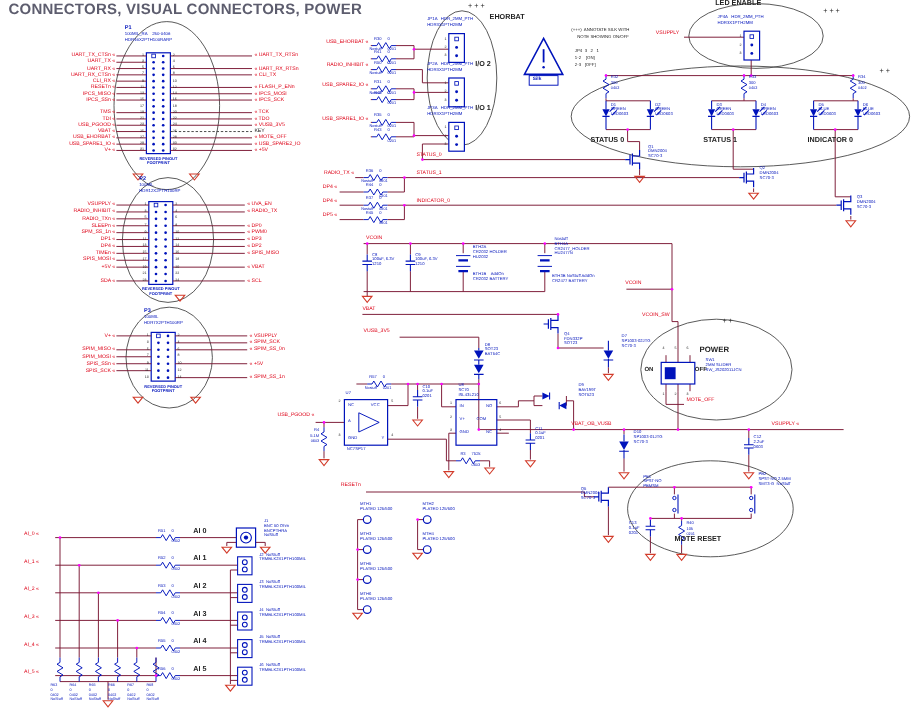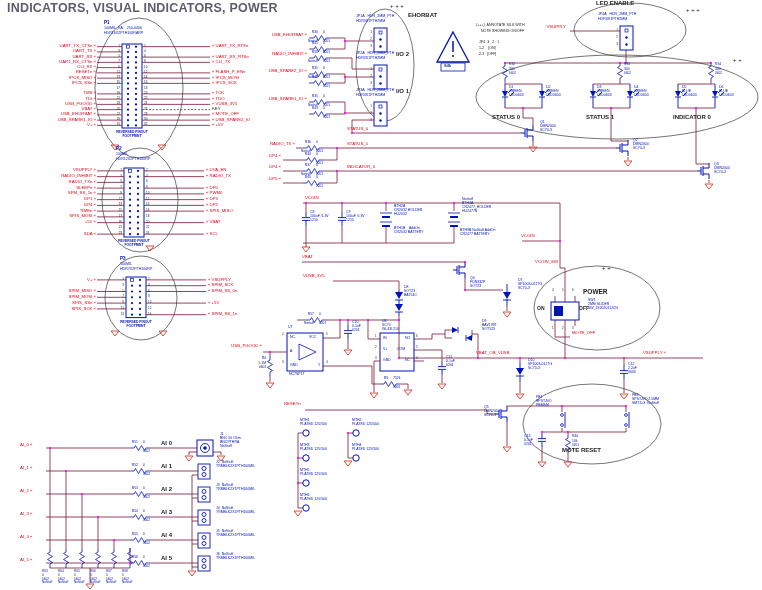--- a/index.html
+++ b/index.html
@@ -14,21 +14,21 @@
   .b{font-weight:bold}
   .ar{transform:translateX(-100%)}
   .ac{transform:translateX(-50%)}
   #title{position:absolute;left:7px;top:1px;font-size:12.5px;font-weight:bold;
          color:#5d5d6e;letter-spacing:.2px}
 </style>
 </head>
 <body>
 
 <div id="canvas">
-  <div id="title">INDICATORS, VISUAL INDICATORS, POWER</div>
+  <div id="title">CONNECTORS, VISUAL CONNECTORS, POWER</div>
 
   <svg id="sv" width="762" height="590">
 
     <ellipse cx="385" cy="65" rx="29" ry="56" fill="none" stroke="#3a3a3a" stroke-width="0.7"></ellipse>
     <ellipse cx="630" cy="30" rx="56" ry="27" fill="none" stroke="#3a3a3a" stroke-width="0.7"></ellipse>
     <ellipse cx="617" cy="97" rx="141" ry="42" fill="none" stroke="#3a3a3a" stroke-width="0.7"></ellipse>
     <ellipse cx="597" cy="308" rx="63" ry="42" fill="none" stroke="#3a3a3a" stroke-width="0.7"></ellipse>
     <ellipse cx="592" cy="424" rx="69" ry="40" fill="none" stroke="#3a3a3a" stroke-width="0.7"></ellipse>
 
     <path fill="none" stroke="#7a1733" stroke-width="0.8" d="

